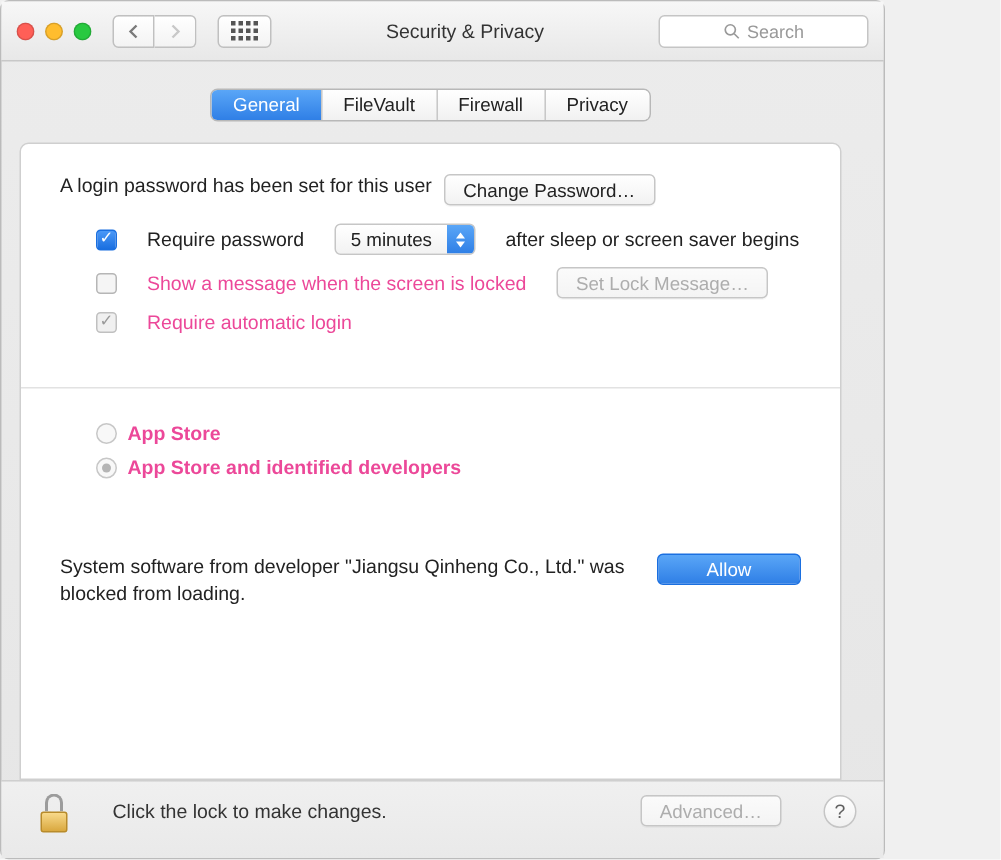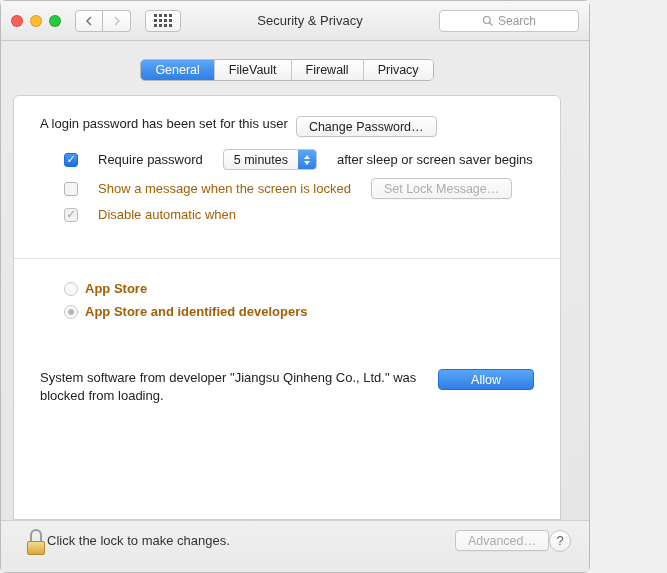--- a/index.html
+++ b/index.html
@@ -184,21 +184,21 @@
   }
   .select .stepper::before, .select .stepper::after {
     content: "";
     width: 0; height: 0;
     border-left: 3.5px solid transparent;
     border-right: 3.5px solid transparent;
   }
   .select .stepper::before { border-bottom: 4px solid #fff; margin-bottom: 2px; }
   .select .stepper::after  { border-top: 4px solid #fff; }
 
-  .dim-text { color: #a16207; }
+  .dim-text { color: #ec4899; }
 
   .divider {
     border: none;
     border-top: 1px solid #e2e2e2;
     margin: 36px -26px 22px -26px;
   }
 
   .section-label { margin-bottom: 12px; }
   .radio-group { margin-left: 24px; display: flex; flex-direction: column; gap: 8px; font-weight: bold; }
   .radio-row { display: flex; align-items: center; gap: 7px; }
@@ -238,21 +238,21 @@
     justify-content: center;
   }
 
   .footer {
     height: 52px;
     background: linear-gradient(#f0f0f0,#e9e9e9);
     border-top: 1px solid #cfcfcf;
     display: flex;
     align-items: center;
     padding: 0 18px 12px 24px;
-    gap: 0;
+    gap: 28px;
   }
   .lock-wrap { width: 22px; height: 28px; position: relative; }
   .lock-body {
     position: absolute; bottom: 0; left: 2px;
     width: 18px; height: 14px;
     background: linear-gradient(#f8d98a,#d9a83f);
     border: 1px solid #b88b2b;
     border-radius: 2px;
   }
   .lock-shackle {
@@ -353,21 +353,21 @@
         </div>
 
         <div class="check-row">
           <span class="cb dim"></span>
           <span class="dim-text">Show a message when the screen is locked</span>
           <span class="push-btn disabled">Set Lock Message…</span>
         </div>
 
         <div class="check-row">
           <span class="cb dim checked"></span>
-          <span class="dim-text">Disable automatic when</span>
+          <span class="dim-text">Require automatic login</span>
         </div>
 
       </div>
 
       <hr class="divider">
 
 
       <div class="radio-group">
         <div class="radio-row">
           <span class="radio"></span>

